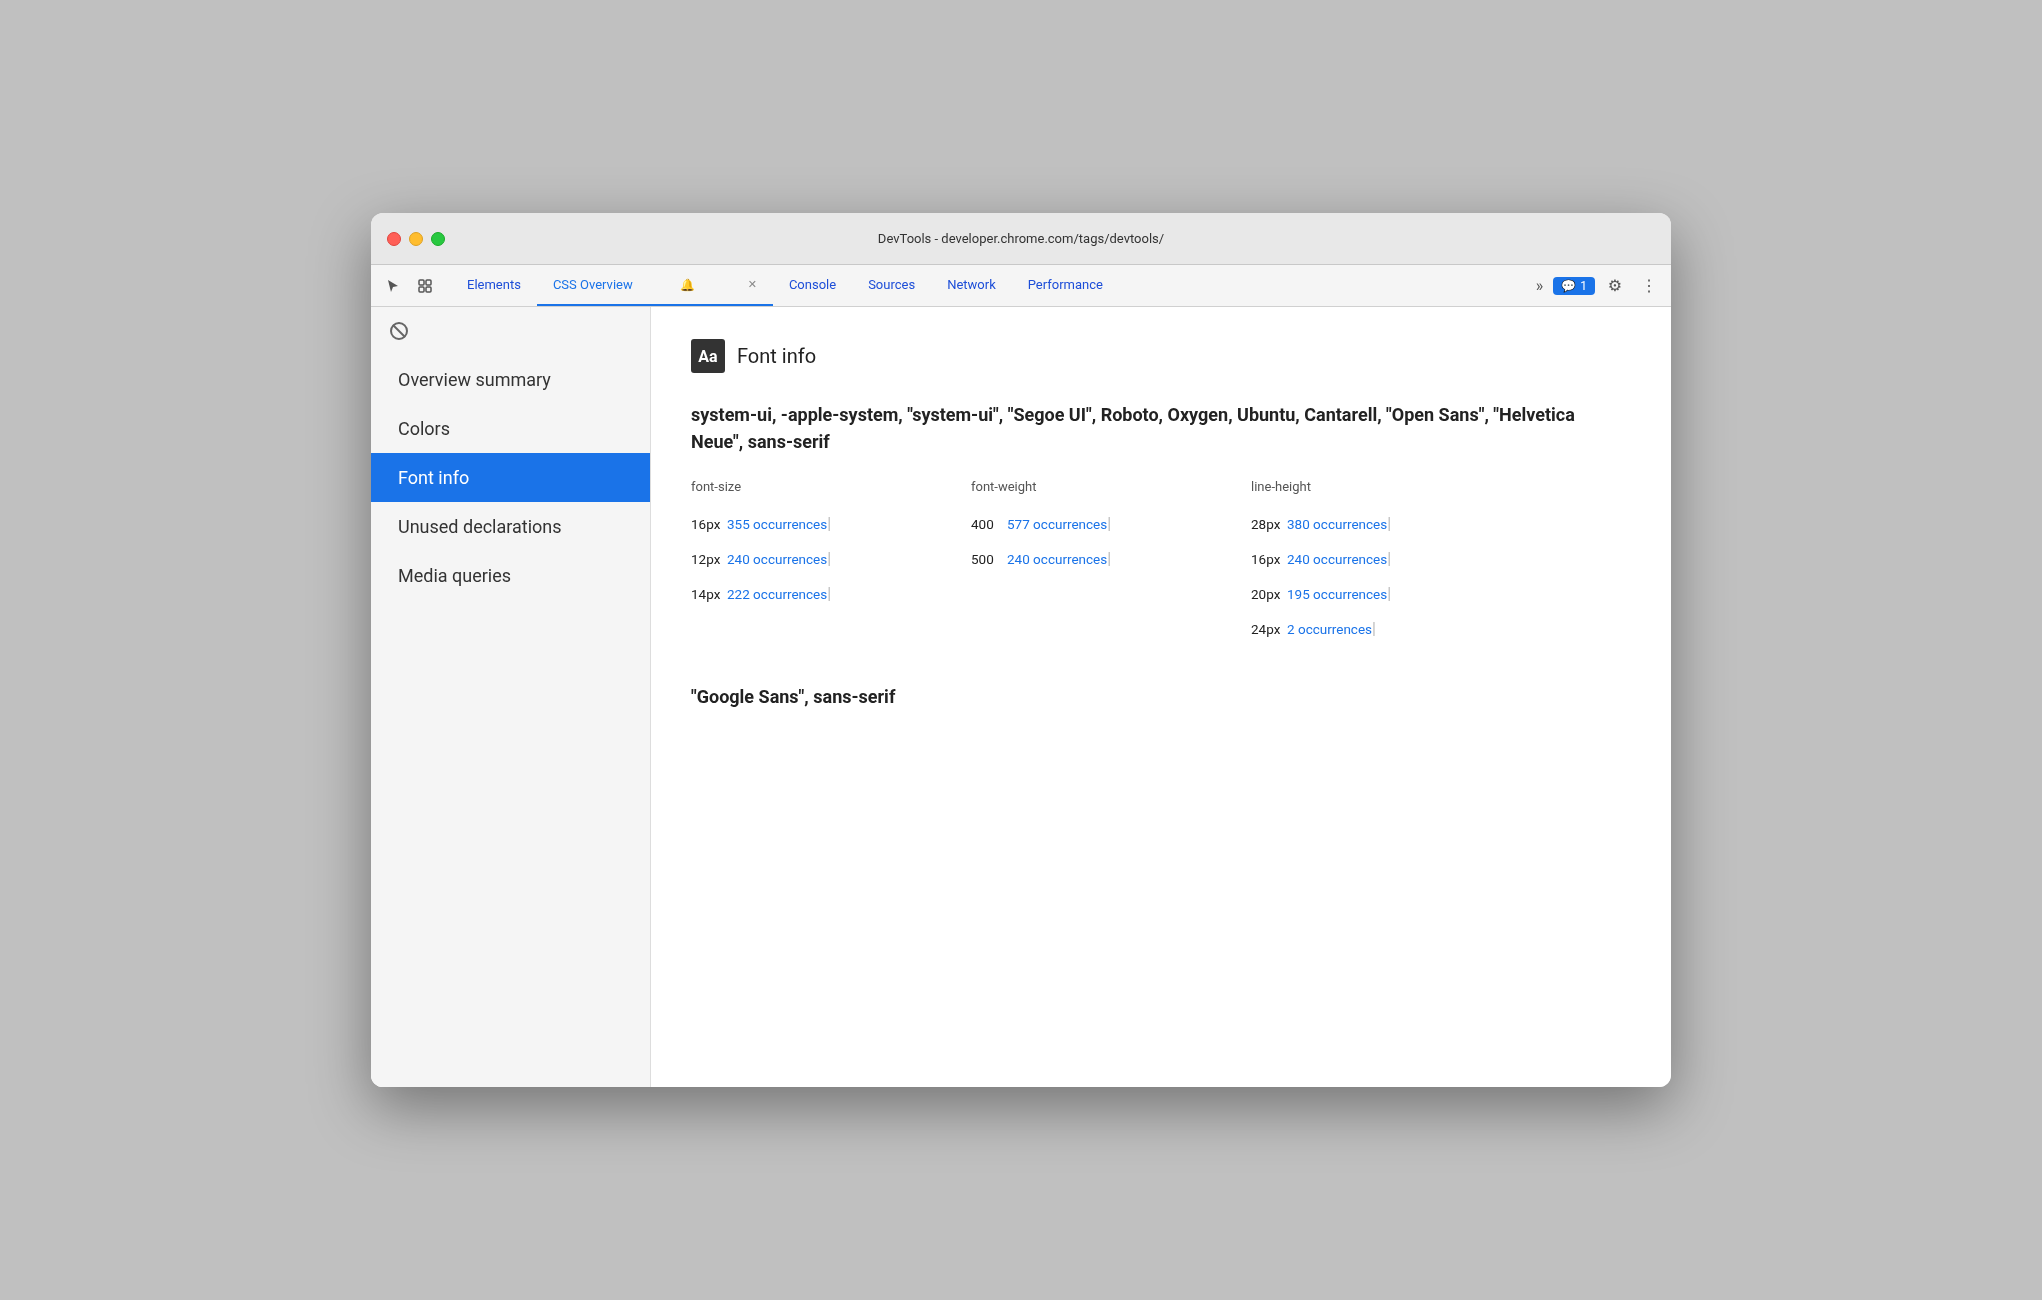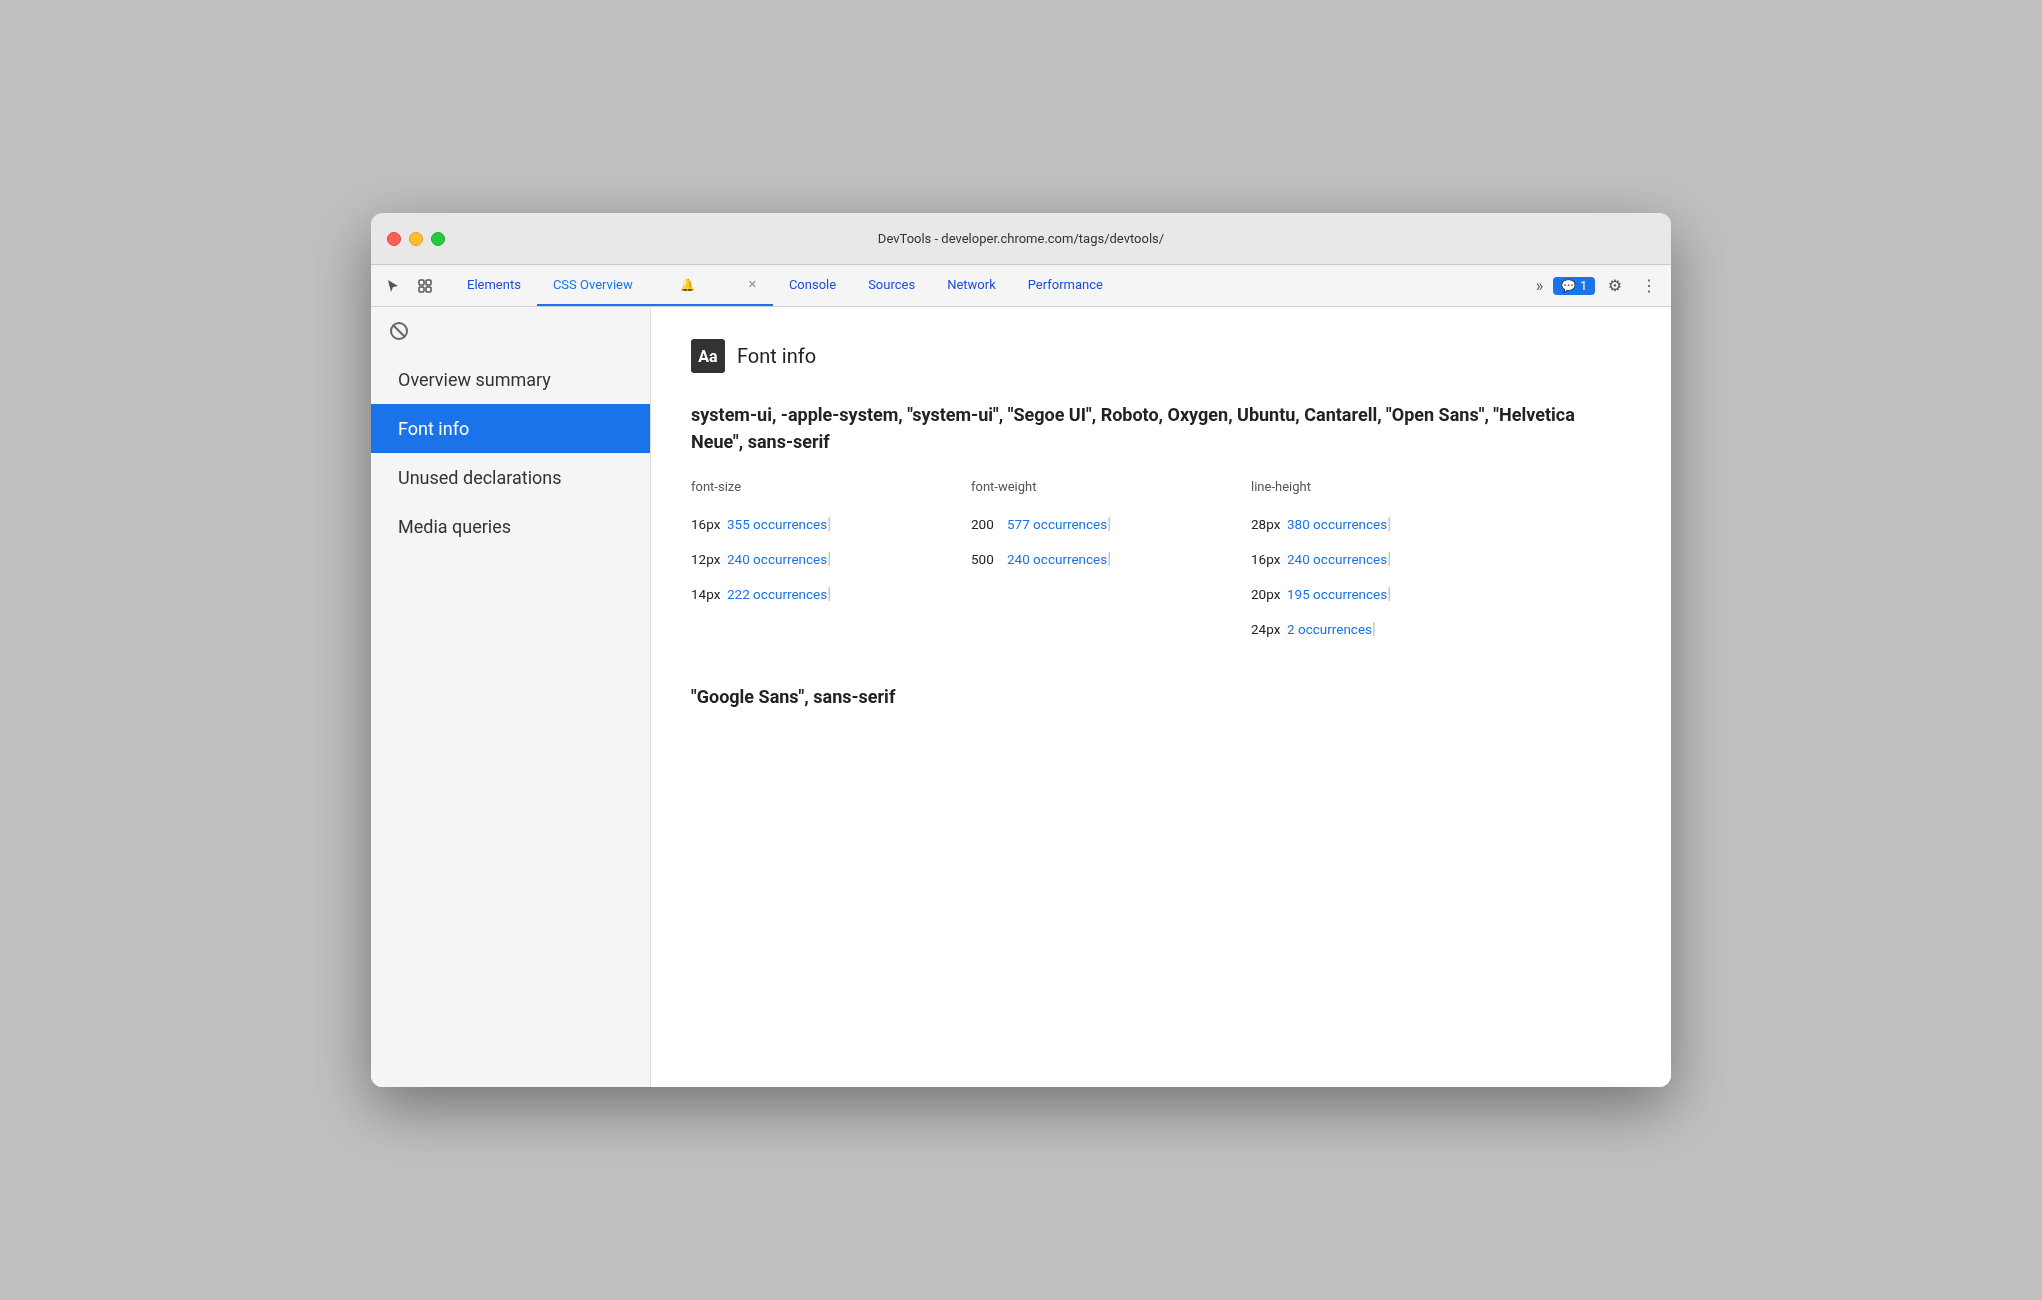--- a/index.html
+++ b/index.html
@@ -353,20 +353,23 @@
           <svg width="20" height="20" viewBox="0 0 20 20">
             <circle cx="10" cy="10" r="8" stroke="#666" stroke-width="2" fill="none"></circle>
             <line x1="4" y1="4" x2="16" y2="16" stroke="#666" stroke-width="2"></line>
           </svg>
         </div>
       </div>
       <nav class="sidebar-nav">
         <div class="nav-item">
           <span>Overview summary</span>
         </div>
+        <div class="nav-item">
+          <span>Colors</span>
+        </div>
         <div class="nav-item active">
           <span>Font info</span>
         </div>
         <div class="nav-item">
           <span>Unused declarations</span>
         </div>
         <div class="nav-item">
           <span>Media queries</span>
         </div>
       </nav>
@@ -396,21 +399,21 @@
         <div class="font-col-header">
           <span>line-height</span>
         </div>
 
         <div class="font-cell">
           <span class="font-value">16px</span>
           <a class="occurrence-link">355 occurrences</a>
           <span class="bar-indicator">|</span>
         </div>
         <div class="font-cell">
-          <span class="font-value">200</span>
+          <span class="font-value">400</span>
           <a class="occurrence-link">577 occurrences</a>
           <span class="bar-indicator">|</span>
         </div>
         <div class="font-cell">
           <span class="font-value">28px</span>
           <a class="occurrence-link">380 occurrences</a>
           <span class="bar-indicator">|</span>
         </div>
 
         <div class="font-cell">

